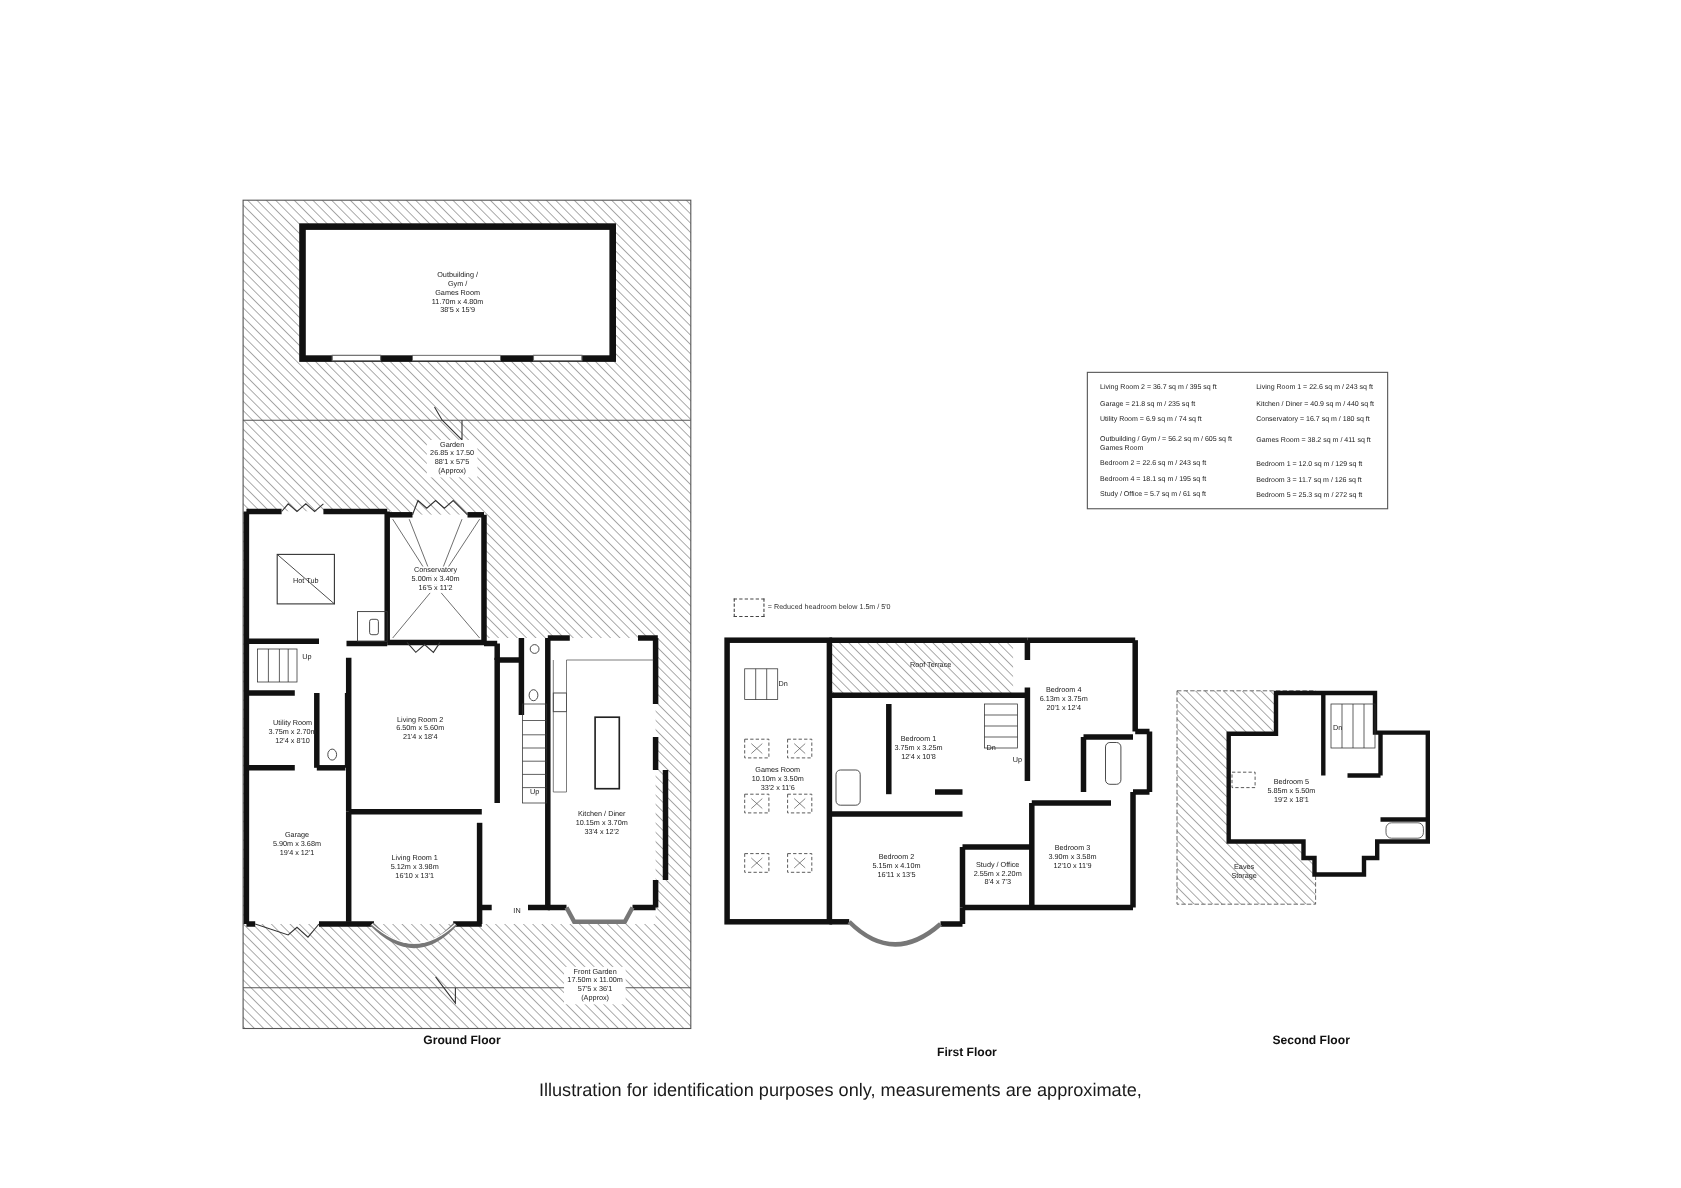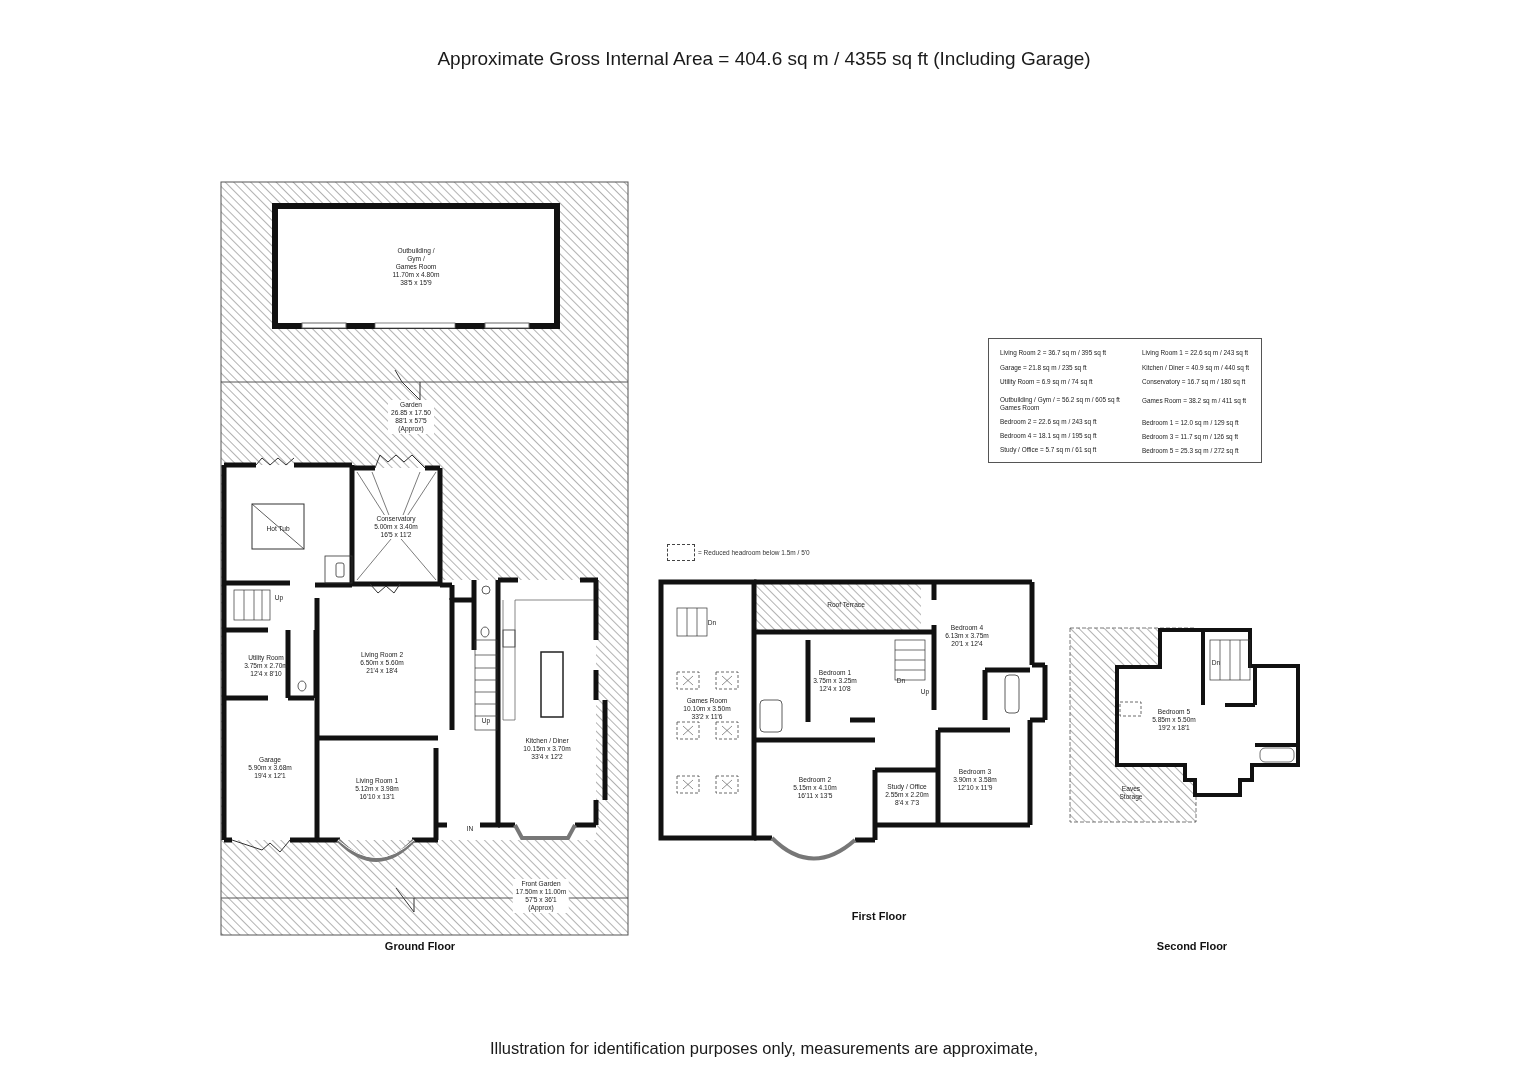--- a/index.html
+++ b/index.html
@@ -1,33 +1,32 @@
 <!DOCTYPE html>
 <html><head>
 <meta charset="utf-8">
 <style>
   html, body { margin:0; padding:0; background:#ffffff; }
   body { width:1528px; height:1080px; position:relative; overflow:hidden; font-family:"Liberation Sans", sans-serif; color:#111; }
   .header { position:absolute; top:47px; left:0; width:1528px; text-align:center; font-size:19px; line-height:23.5px; color:#1a1a1a; }
   .header div { white-space:nowrap; }
-  .footer { position:absolute; top:1038px; left:0; width:1528px; text-align:center; font-size:16.5px; line-height:20px; color:#1a1a1a; }
+  .footer { position:absolute; top:981px; left:0; width:1528px; text-align:center; font-size:16.5px; line-height:20px; color:#1a1a1a; }
   .floor-label { position:absolute; font-weight:bold; font-size:11px; white-space:nowrap; transform:translateX(-50%); }
   svg.plan { position:absolute; left:0; top:0; width:1528px; height:1080px; }
   .area-table { position:absolute; left:988px; top:338px; width:274px; height:125px; border:1px solid #555; box-sizing:border-box; font-size:6.4px; color:#222; }
   .area-table .cell { position:absolute; white-space:nowrap; line-height:8px; }
   .legend { position:absolute; left:667px; top:544px; font-size:6.5px; color:#333; display:flex; align-items:center; gap:3px; }
   .legend .box { width:28px; height:17px; border:1px dashed #444; box-sizing:border-box; }
   .room-label { position:absolute; transform:translateX(-50%); text-align:center; font-size:6.6px; line-height:8px; color:#222; white-space:nowrap; }
   .room-label.bg { background:#fff; padding:1px 3px; }
 </style>
 </head>
 <body>
 
 <div class="header">
-  <div>Approximate Gross Internal Area = 404.6 sq m / 4355 sq ft (Including Garage)</div>
 </div>
 
 <svg class="plan" viewBox="0 0 1528 1080">
   <defs>
     <pattern id="hatch" patternUnits="userSpaceOnUse" width="6" height="6" patternTransform="rotate(-45)">
       <line x1="0" y1="0" x2="0" y2="6" stroke="#666" stroke-width="1"></line>
     </pattern>
   </defs>
 
   <g>
@@ -357,18 +356,18 @@
   <div class="cell" style="left:153px; top:10px;">Living Room 1 = 22.6 sq m / 243 sq ft</div>
   <div class="cell" style="left:153px; top:25px;">Kitchen / Diner = 40.9 sq m / 440 sq ft</div>
   <div class="cell" style="left:153px; top:39px;">Conservatory = 16.7 sq m / 180 sq ft</div>
   <div class="cell" style="left:153px; top:58px;">Games Room = 38.2 sq m / 411 sq ft</div>
   <div class="cell" style="left:153px; top:80px;">Bedroom 1 = 12.0 sq m / 129 sq ft</div>
   <div class="cell" style="left:153px; top:94px;">Bedroom 3 = 11.7 sq m / 126 sq ft</div>
   <div class="cell" style="left:153px; top:108px;">Bedroom 5 = 25.3 sq m / 272 sq ft</div>
 </div>
 
 <div class="floor-label" style="left:420px; top:940px;">Ground Floor</div>
-<div class="floor-label" style="left:879px; top:910px;">First Floor</div>
+<div class="floor-label" style="left:879px; top:951px;">First Floor</div>
 <div class="floor-label" style="left:1192px; top:940px;">Second Floor</div>
 
 <div class="footer">
   <div>Illustration for identification purposes only, measurements are approximate,</div>
 </div>
 
 </body></html>

